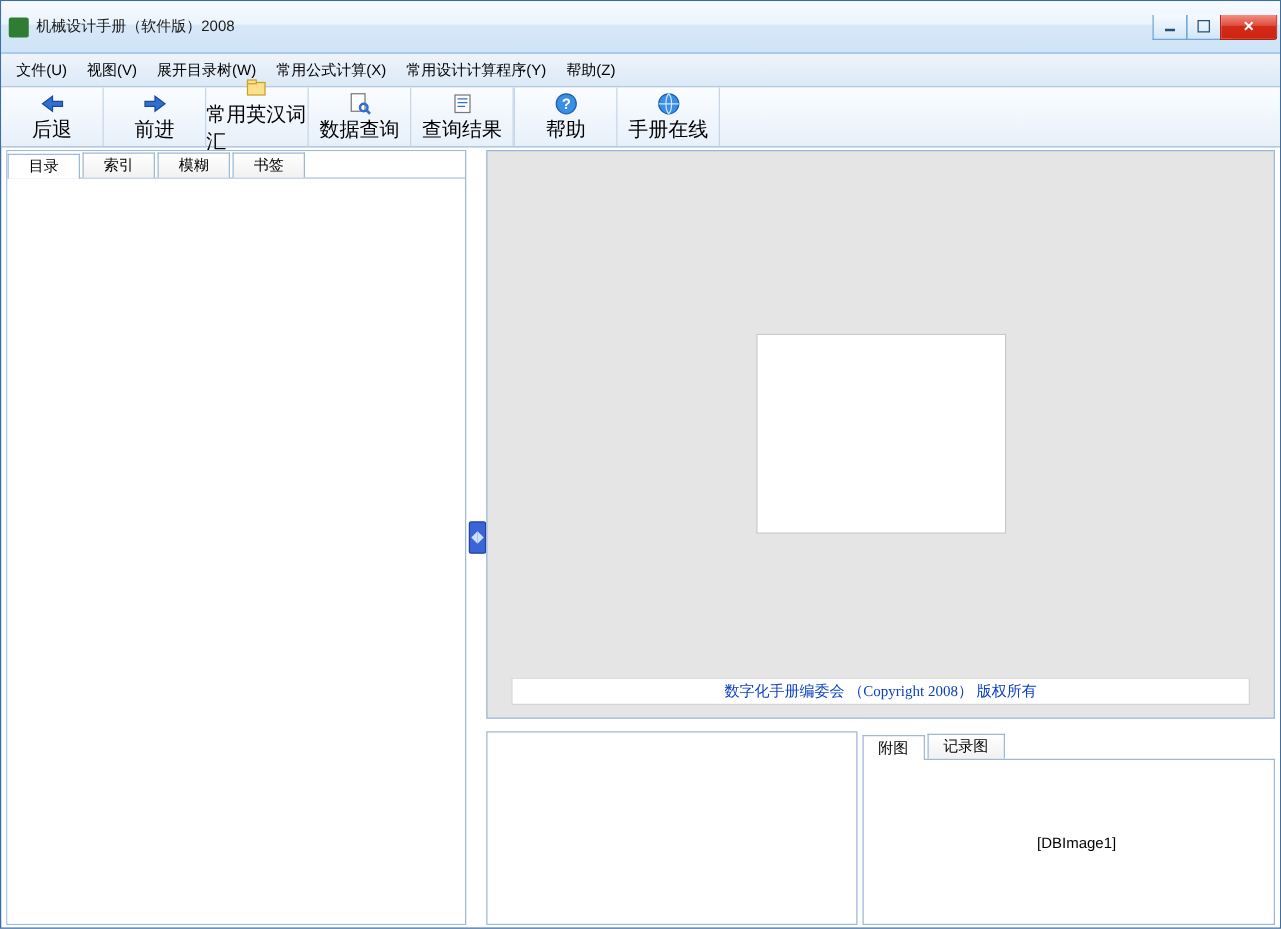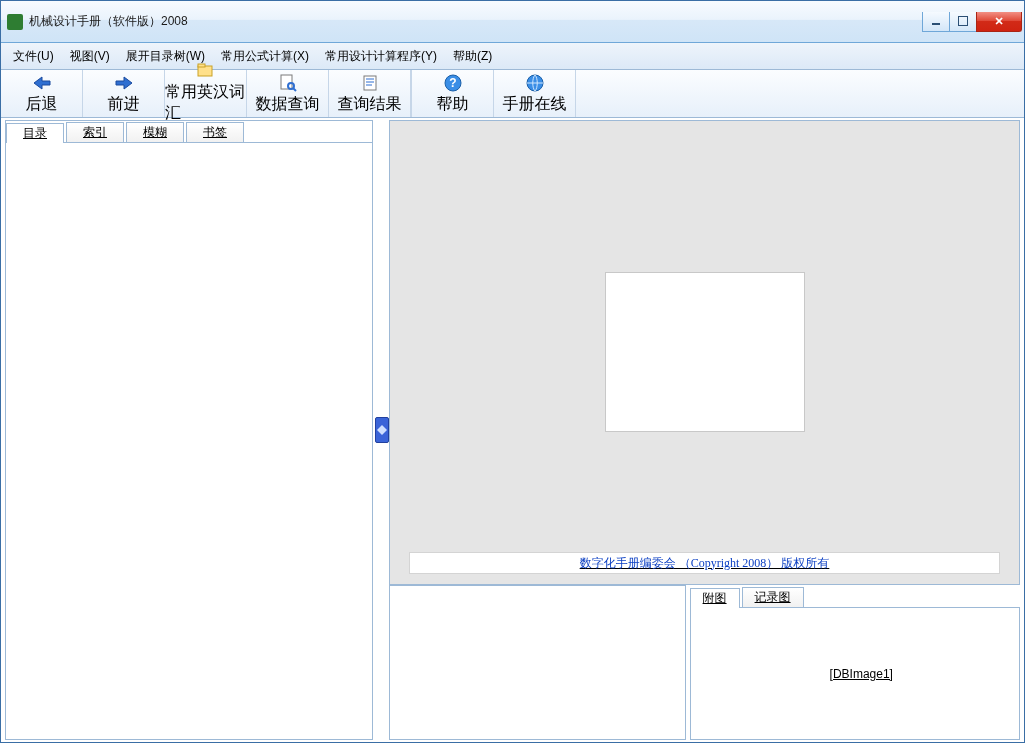--- a/index.html
+++ b/index.html
@@ -22,39 +22,39 @@
 .menu-item { padding: 2px 8px; color: #000; cursor: default; }
 
 
 .toolbar { height: 48px; background: linear-gradient(to bottom, #fbfdff 0%, #e7f0fa 100%); border-bottom: 1px solid #9db9d6; display: flex; align-items: stretch; }
 .tool-btn { width: 82px; display: flex; flex-direction: column; align-items: center; justify-content: center; border-right: 1px solid #c6d6e8; cursor: default; }
 .tool-btn .icon { width: 20px; height: 20px; margin-bottom: 1px; display: flex; align-items: center; justify-content: center; }
 .tool-btn .label { color: #000; font-size: 16px; }
 .tool-sep { width: 1px; background: #c6d6e8; }
 
 
-.client { flex: 1; display: flex; position: relative; min-height: 0; text-decoration: underline; }
+.client { flex: 1; display: flex; position: relative; min-height: 0; }
 .left-pane { width: 368px; border: 1px solid #9db9d6; margin: 2px 2px 2px 4px; display: flex; flex-direction: column; background: #fff; }
 .tabstrip { height: 22px; display: flex; align-items: flex-end; border-bottom: 1px solid #9db9d6; background: #fff; }
 .tab { height: 20px; padding: 0 16px; border: 1px solid #9db9d6; border-bottom: none; margin-right: 2px; background: linear-gradient(to bottom, #fff, #f1f1f1); display: flex; align-items: center; color: #000; cursor: default; }
 .tab.active { background: #fff; font-weight: normal; position: relative; top: 1px; }
 .tree-area { flex: 1; background: #fff; }
 
 .splitter { width: 14px; position: relative; display: flex; align-items: center; justify-content: center; }
 .splitter .grip { width: 14px; height: 26px; background: #3a64d8; border: 1px solid #22409e; border-radius: 2px; }
 .splitter .grip::before { content: ""; position: absolute; left: 2px; top: 50%; transform: translateY(-50%); border-top: 5px solid transparent; border-bottom: 5px solid transparent; border-right: 5px solid #cfe0ff; }
 .splitter .grip::after { content: ""; position: absolute; right: 2px; top: 50%; transform: translateY(-50%); border-top: 5px solid transparent; border-bottom: 5px solid transparent; border-left: 5px solid #cfe0ff; }
 
 .right-pane { flex: 1; margin: 2px 4px 2px 0; display: flex; flex-direction: column; min-width: 0; }
 .content-box { flex: 1; border: 1px solid #9db9d6; background: #e5e5e5; position: relative; display: flex; flex-direction: column; align-items: center; justify-content: flex-start; padding-top: 30px; min-height: 0; overflow: hidden; }
 .content-inner { flex: 1; width: 94%; background: #e5e5e5; display: flex; flex-direction: column; align-items: center; justify-content: center; position: relative; }
 .white-rect { width: 200px; height: 160px; background: #fff; border: 1px solid #c8c8c8; }
 .copyright-bar { width: 94%; height: 22px; background: #fff; border: 1px solid #d4d4d4; display: flex; align-items: center; justify-content: center; color: #0b3fc3; font-family: SimSun, serif; margin-bottom: 10px; margin-top: auto; }
 
-.bottom-row { height: 155px; display: flex; margin-top: 0; }
+.bottom-row { height: 155px; display: flex; margin-top: 10px; }
 .bottom-left { flex: 0 0 47%; border: 1px solid #9db9d6; background: #fff; margin-right: 4px; }
 .bottom-right { flex: 1; display: flex; flex-direction: column; }
 .sub-tabs { height: 22px; display: flex; align-items: flex-end; }
 .sub-tabs .tab { padding: 0 12px; }
 .dbimage-box { flex: 1; border: 1px solid #9db9d6; background: #fff; display: flex; align-items: center; justify-content: center; color: #000; padding-left: 13px; }
 
 
 svg { display: block; }
 </style>
 </head>

